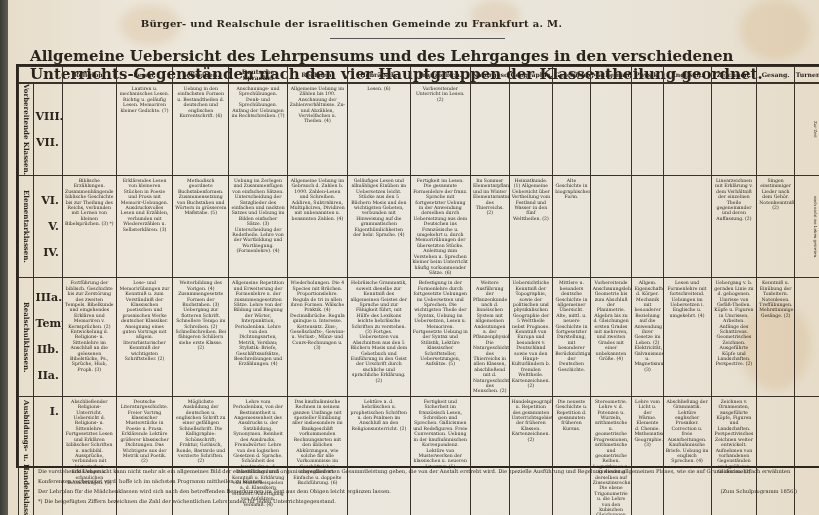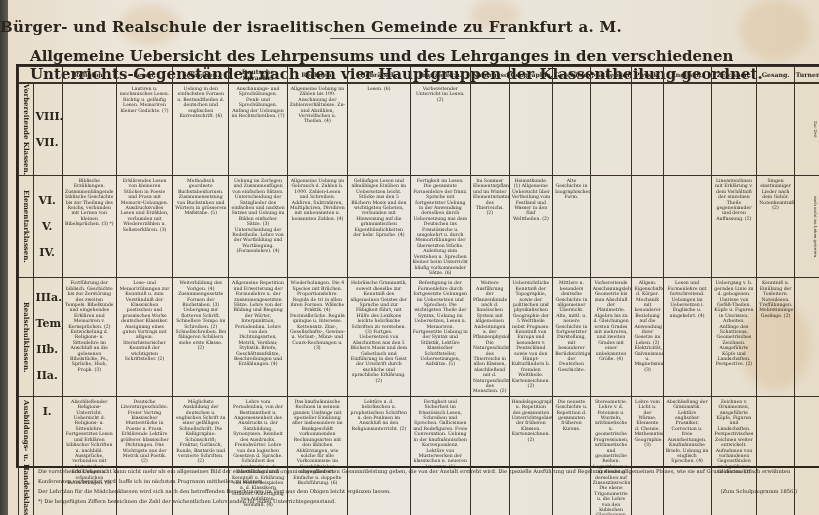--- a/index.html
+++ b/index.html
@@ -1,27 +1,27 @@
 <!DOCTYPE html>
 <html><head>
 <meta charset="utf-8">
 <style>
   html,body{margin:0;padding:0;}
   body{width:819px;height:515px;overflow:hidden;background:#e9e4d8;font-family:"DejaVu Serif","Liberation Serif",serif;color:#2a241c;position:relative;}
   .paper{position:absolute;left:8px;top:0;width:811px;height:515px;background:linear-gradient(90deg,#e7ddca 0%,#ece6da 15%,#ebe7de 50%,#e9e3d7 80%,#e6dcc8 100%);}
   .spine{position:absolute;left:0;top:0;width:10px;height:515px;background:linear-gradient(90deg,#3a3a36,#6a665c);}
-  .title{position:absolute;left:0;width:703px;top:18px;font-size:15px;font-weight:bold;letter-spacing:0.3px;}
+  .title{position:absolute;left:0;width:703px;top:18px;text-align:center;font-size:10px;font-weight:bold;letter-spacing:0.3px;}
   .rule{position:absolute;left:330px;top:38px;width:175px;border-top:1px solid #555;}
   .subtitle{position:absolute;left:30px;width:790px;top:47px;text-align:left;font-size:15px;font-weight:bold;}
   .table-frame{position:absolute;left:16px;top:64px;width:803px;height:400px;border:2px solid #2c261e;border-right:none;}
   table{border-collapse:collapse;position:absolute;left:0;top:0;width:803px;height:400px;table-layout:fixed;}
   td,th{border:1px solid #3a3228;vertical-align:top;font-size:4.6px;line-height:5.4px;padding:2px 2px;overflow:hidden;font-weight:normal;text-align:center;}
   th{font-size:6.2px;font-weight:bold;height:13px;vertical-align:middle;padding:1px;border-bottom:2px solid #3a3228;}
   .group{writing-mode:vertical-rl;font-size:7px;font-weight:bold;text-align:center;vertical-align:middle;padding:0;}
-  .roman{font-size:11px;font-weight:bold;vertical-align:middle;padding-right:3px;line-height:16px;}
+  .roman{font-size:11px;font-weight:bold;text-align:right;vertical-align:middle;padding-right:3px;line-height:16px;}
   .rom-line{display:block;height:26px;line-height:26px;}
   .sideways{writing-mode:vertical-rl;font-size:4px;}
   .footer{position:absolute;left:22px;top:466px;width:795px;font-size:5.2px;line-height:10px;}
   .footer p{margin:0;}
   .footer .ind{padding-left:16px;}
   .footer .src{position:absolute;right:20px;top:20px;}
   .stain{position:absolute;border-radius:50%;background:rgba(205,160,100,0.22);filter:blur(4px);}
 </style>
 </head>
 <body>

